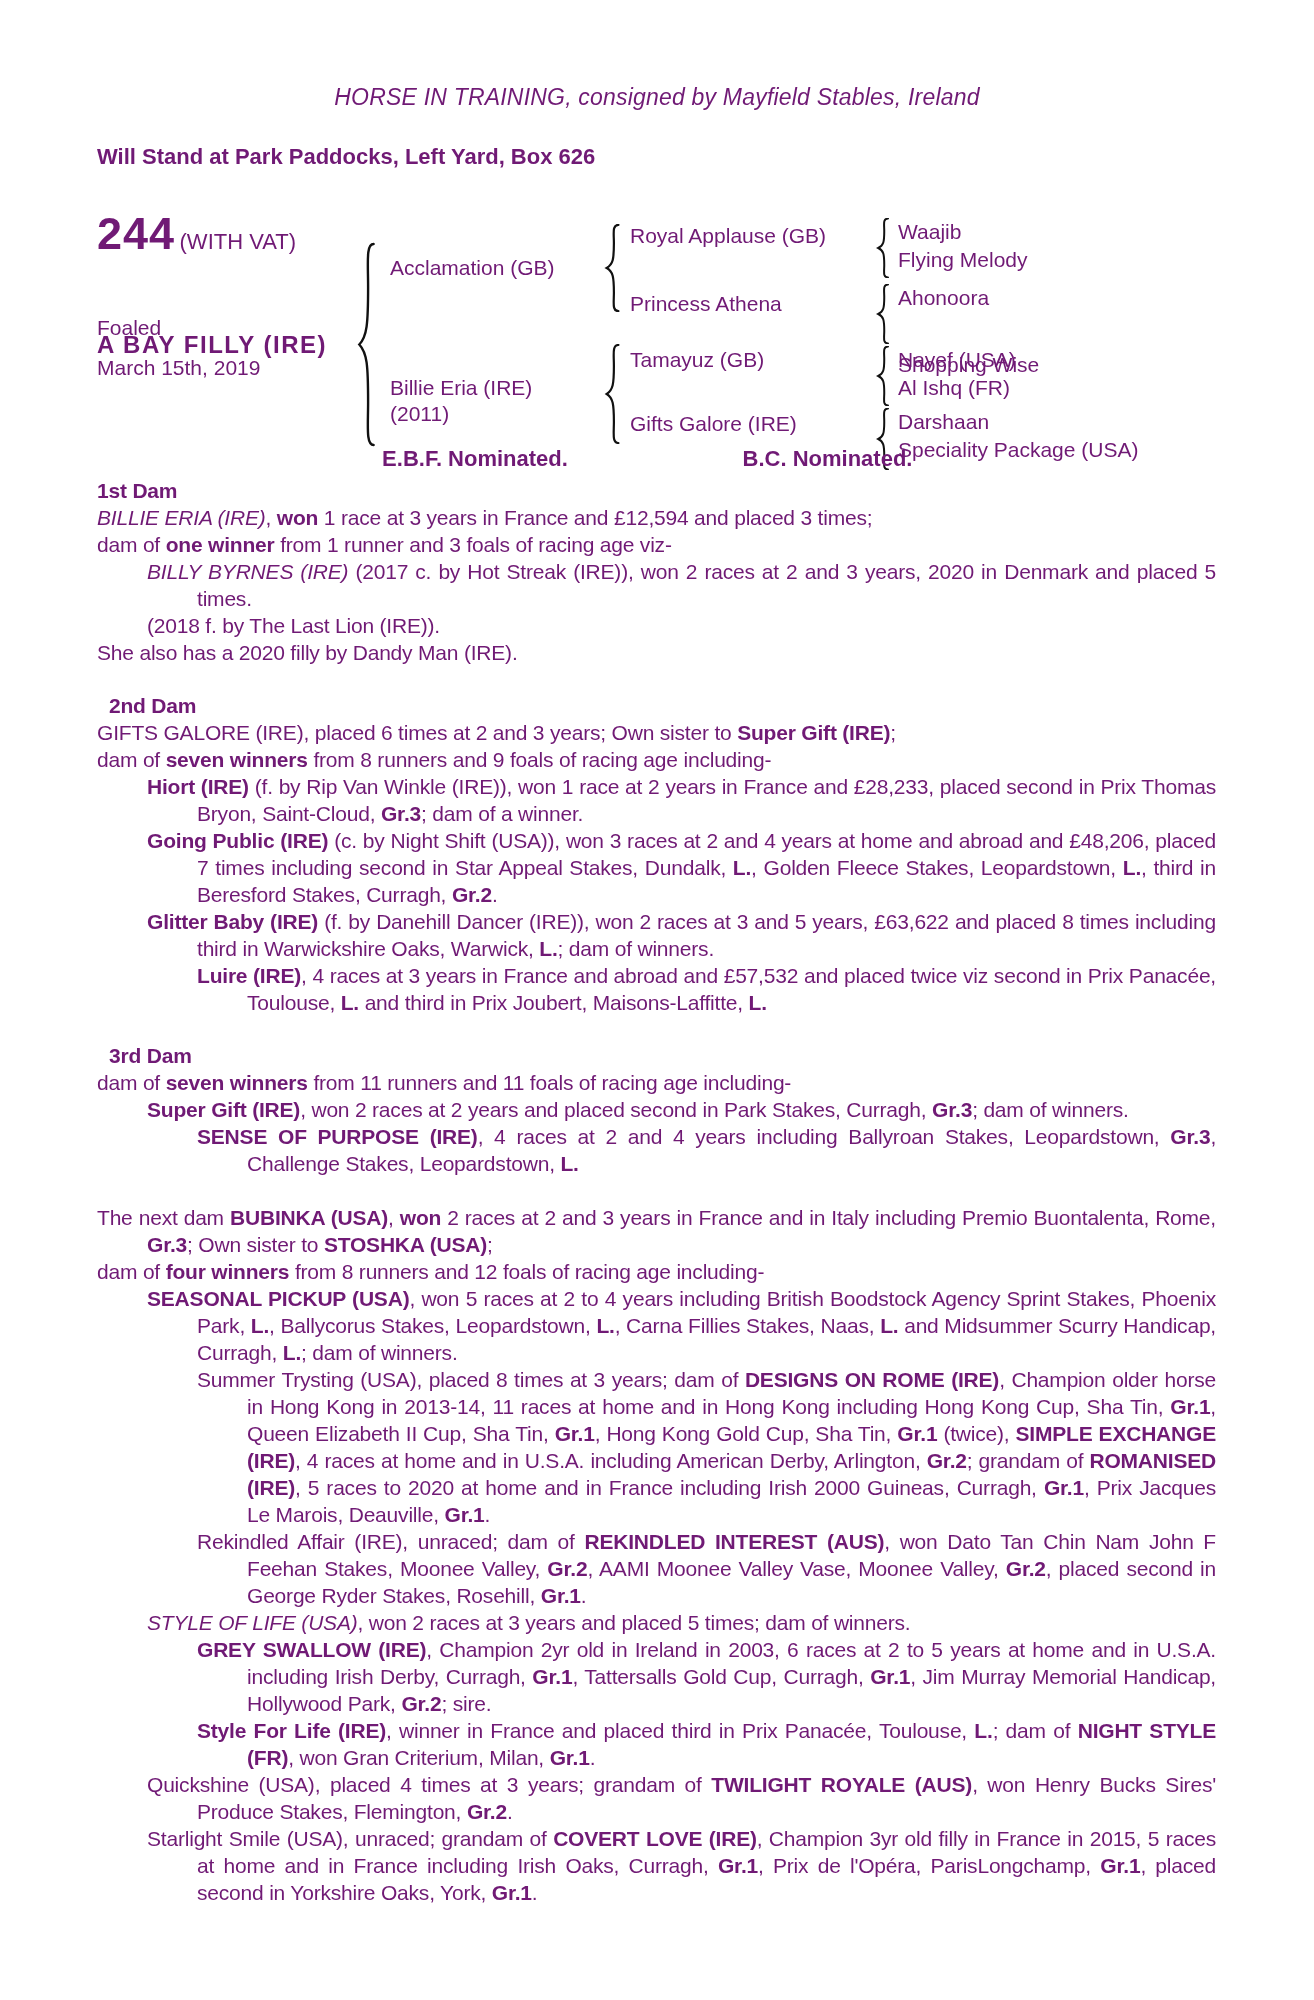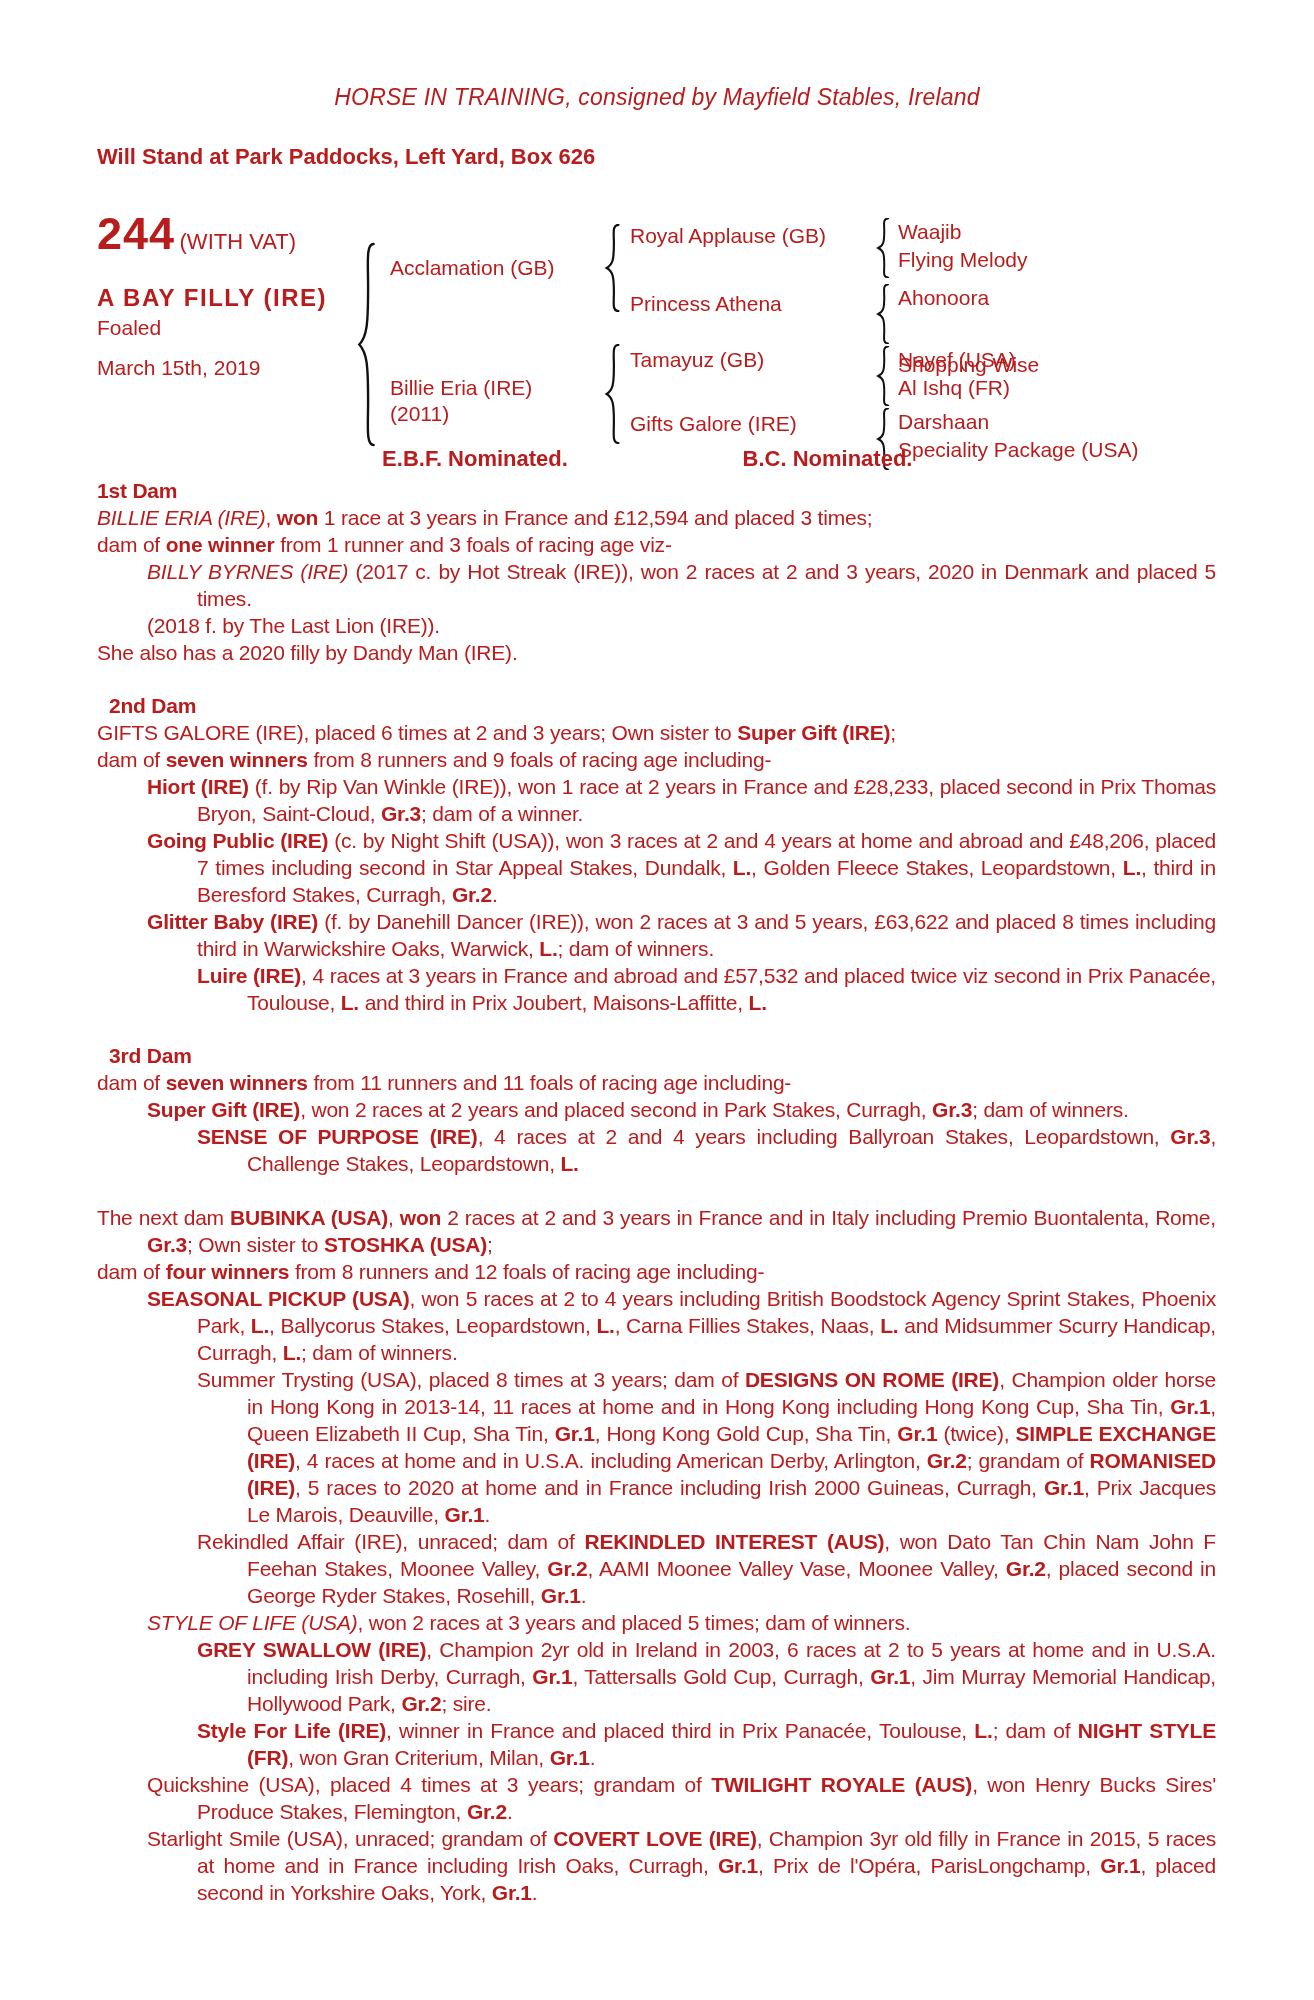--- a/index.html
+++ b/index.html
@@ -1,21 +1,21 @@
 <!DOCTYPE html>
 <html><head>
 <meta charset="utf-8">
 <style>
   html,body { margin:0; padding:0; background:#e8e8e8; }
   .page {
     position:relative;
     width:1314px; height:2000px;
     margin:0 auto;
     background:#ffffff;
-    color:#b91c1c;
+    color:#701a75;
     font-family:"Liberation Sans","DejaVu Sans",sans-serif;
     box-sizing:border-box;
     padding-top:84px;
     overflow:hidden;
   }
   .title {
     text-align:center;
     font-style:italic;
     font-size:23px;
     line-height:26px;
@@ -24,21 +24,21 @@
   .location {
     margin:34px 98px 0 97px;
     font-weight:bold;
     font-size:22px;
     line-height:26px;
   }
   .pedigree { position:relative; margin-top:42px; height:265px; }
   .pedigree .abs { position:absolute; white-space:nowrap; }
   .lot-number { font-weight:bold; font-size:45px; line-height:40px; letter-spacing:1px; }
   .vat { font-size:22px; }
-  .horse-name { font-weight:bold; font-size:24px; letter-spacing:1.5px; }
+  .horse-name { font-weight:bold; font-size:24px; letter-spacing:1.5px;margin-top:47px; }
   .ped-txt { font-size:21px; line-height:24px; }
   .brace svg { display:block; width:100%; height:100%; }
   .nomination { font-weight:bold; font-size:22px; text-align:center; }
   .body {
     margin:0 98px 0 97px;
     font-size:21px;
     line-height:27px;
     text-align:justify;
     letter-spacing:-0.2px;
   }

